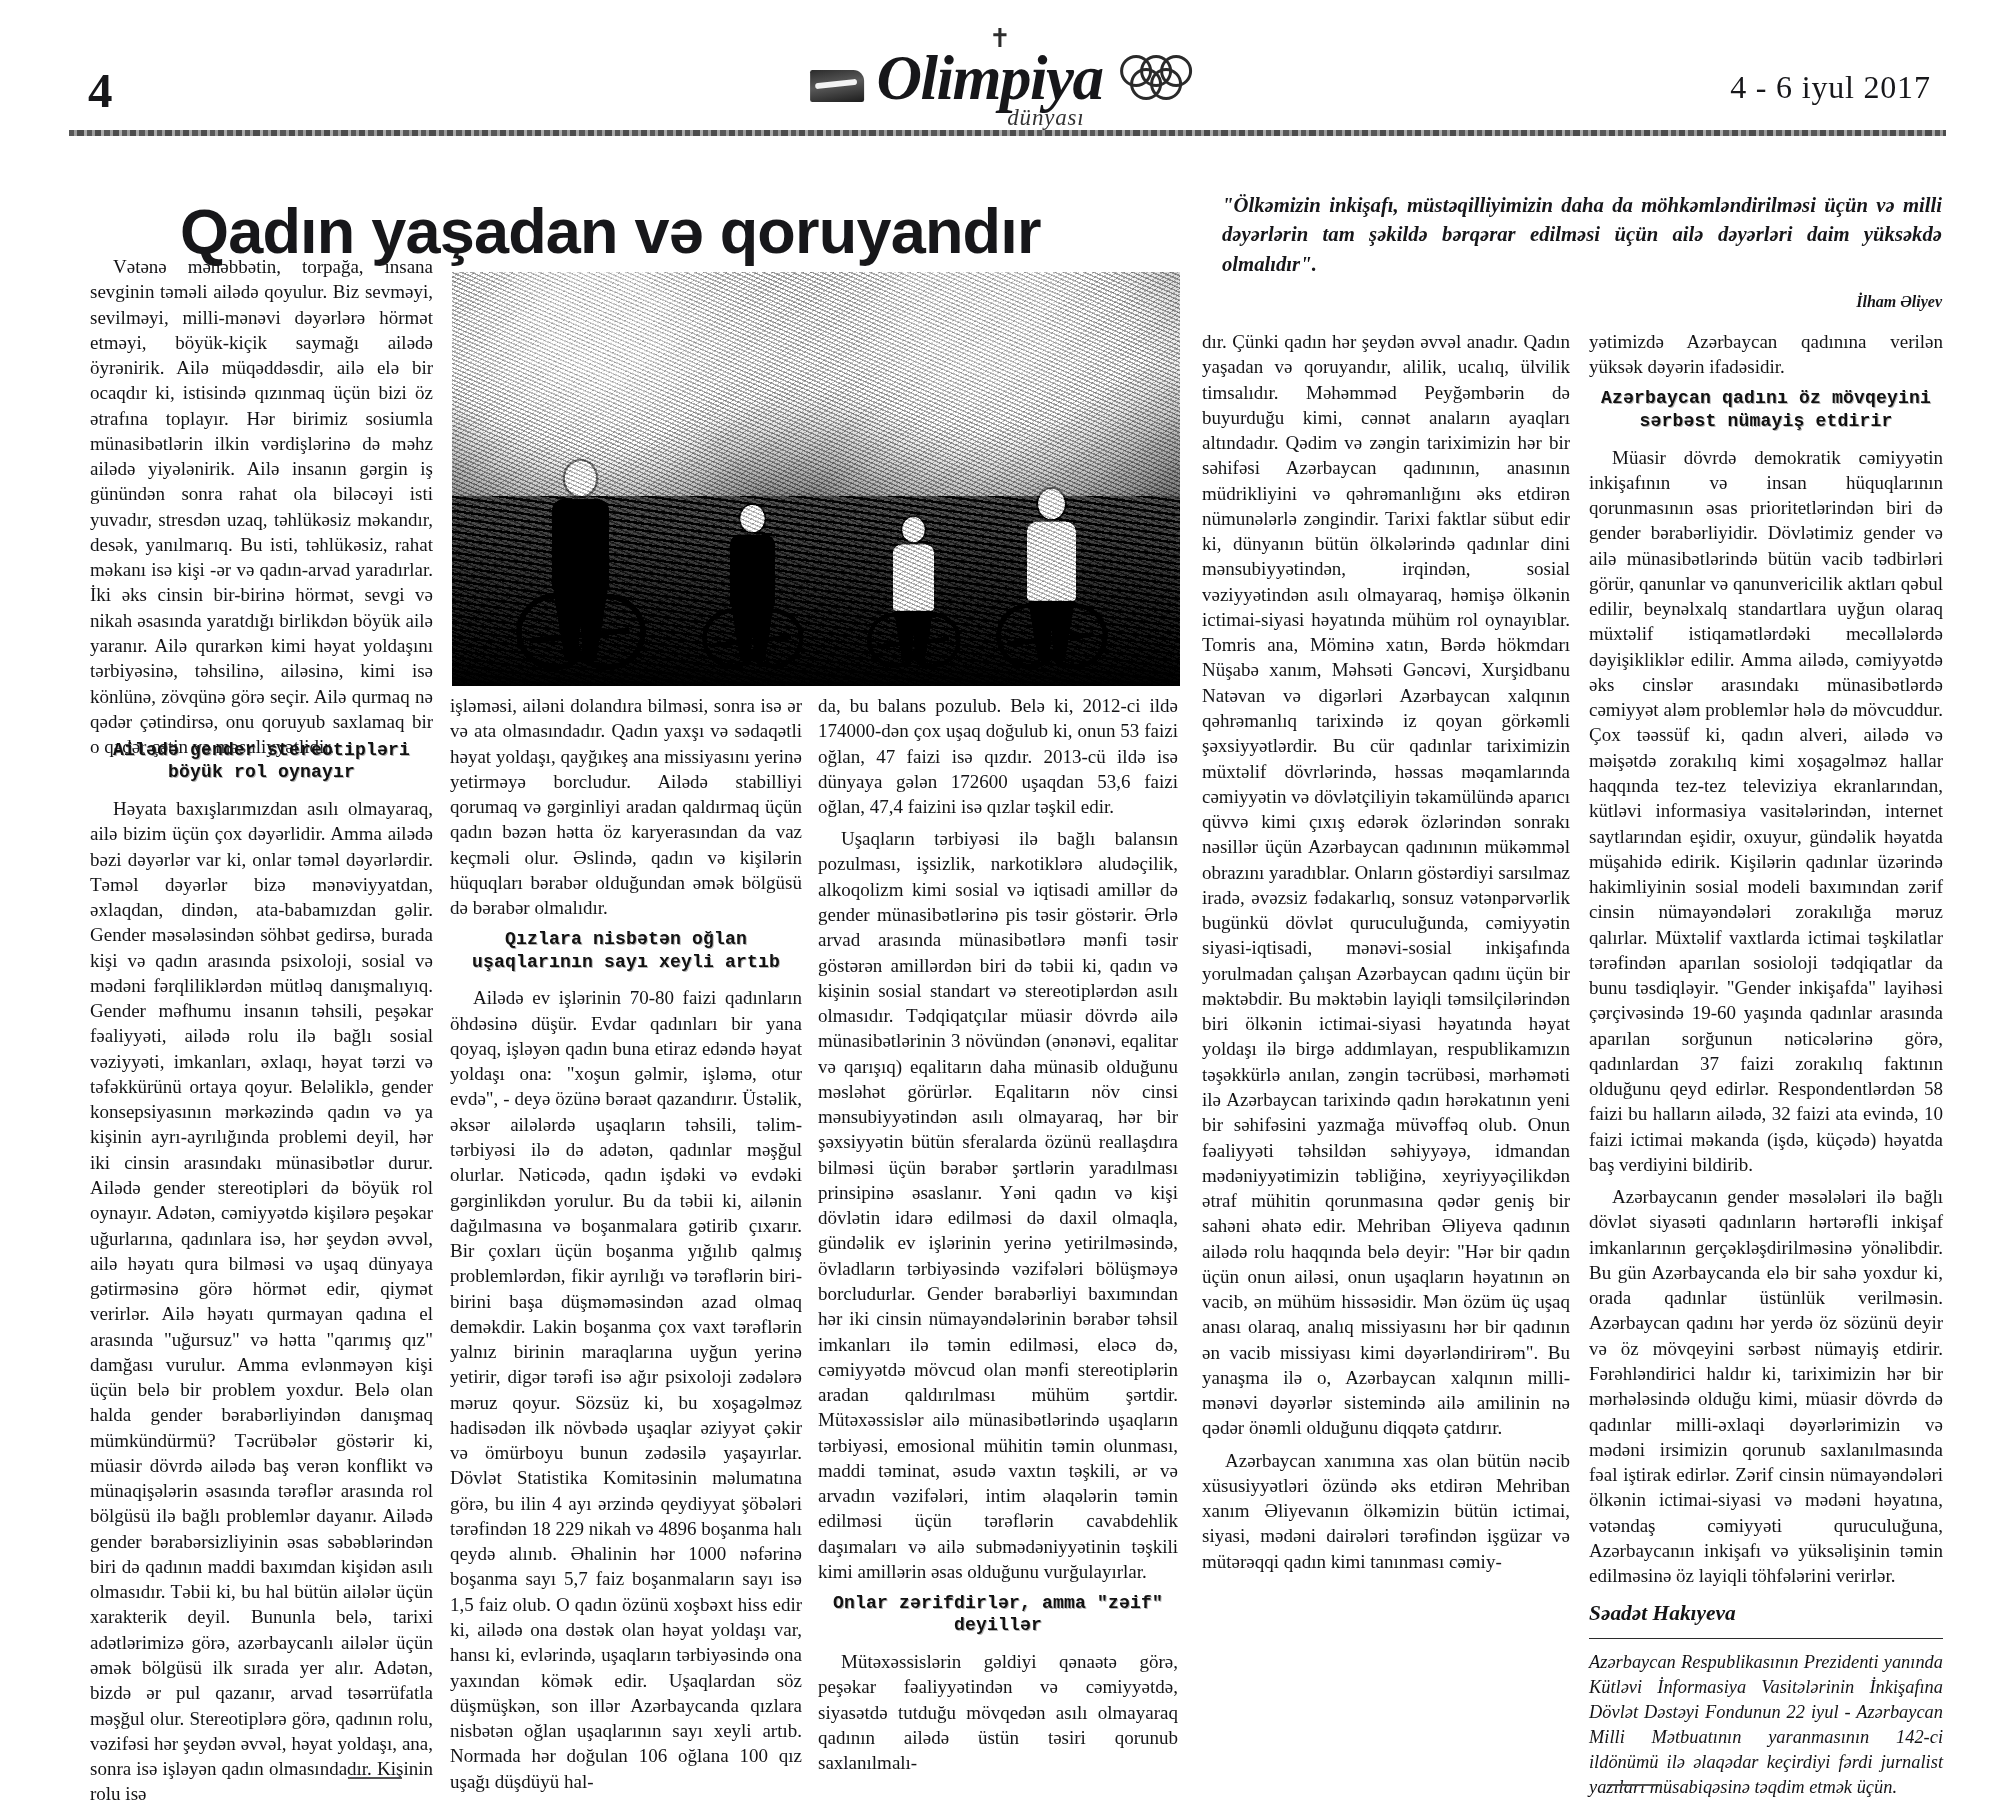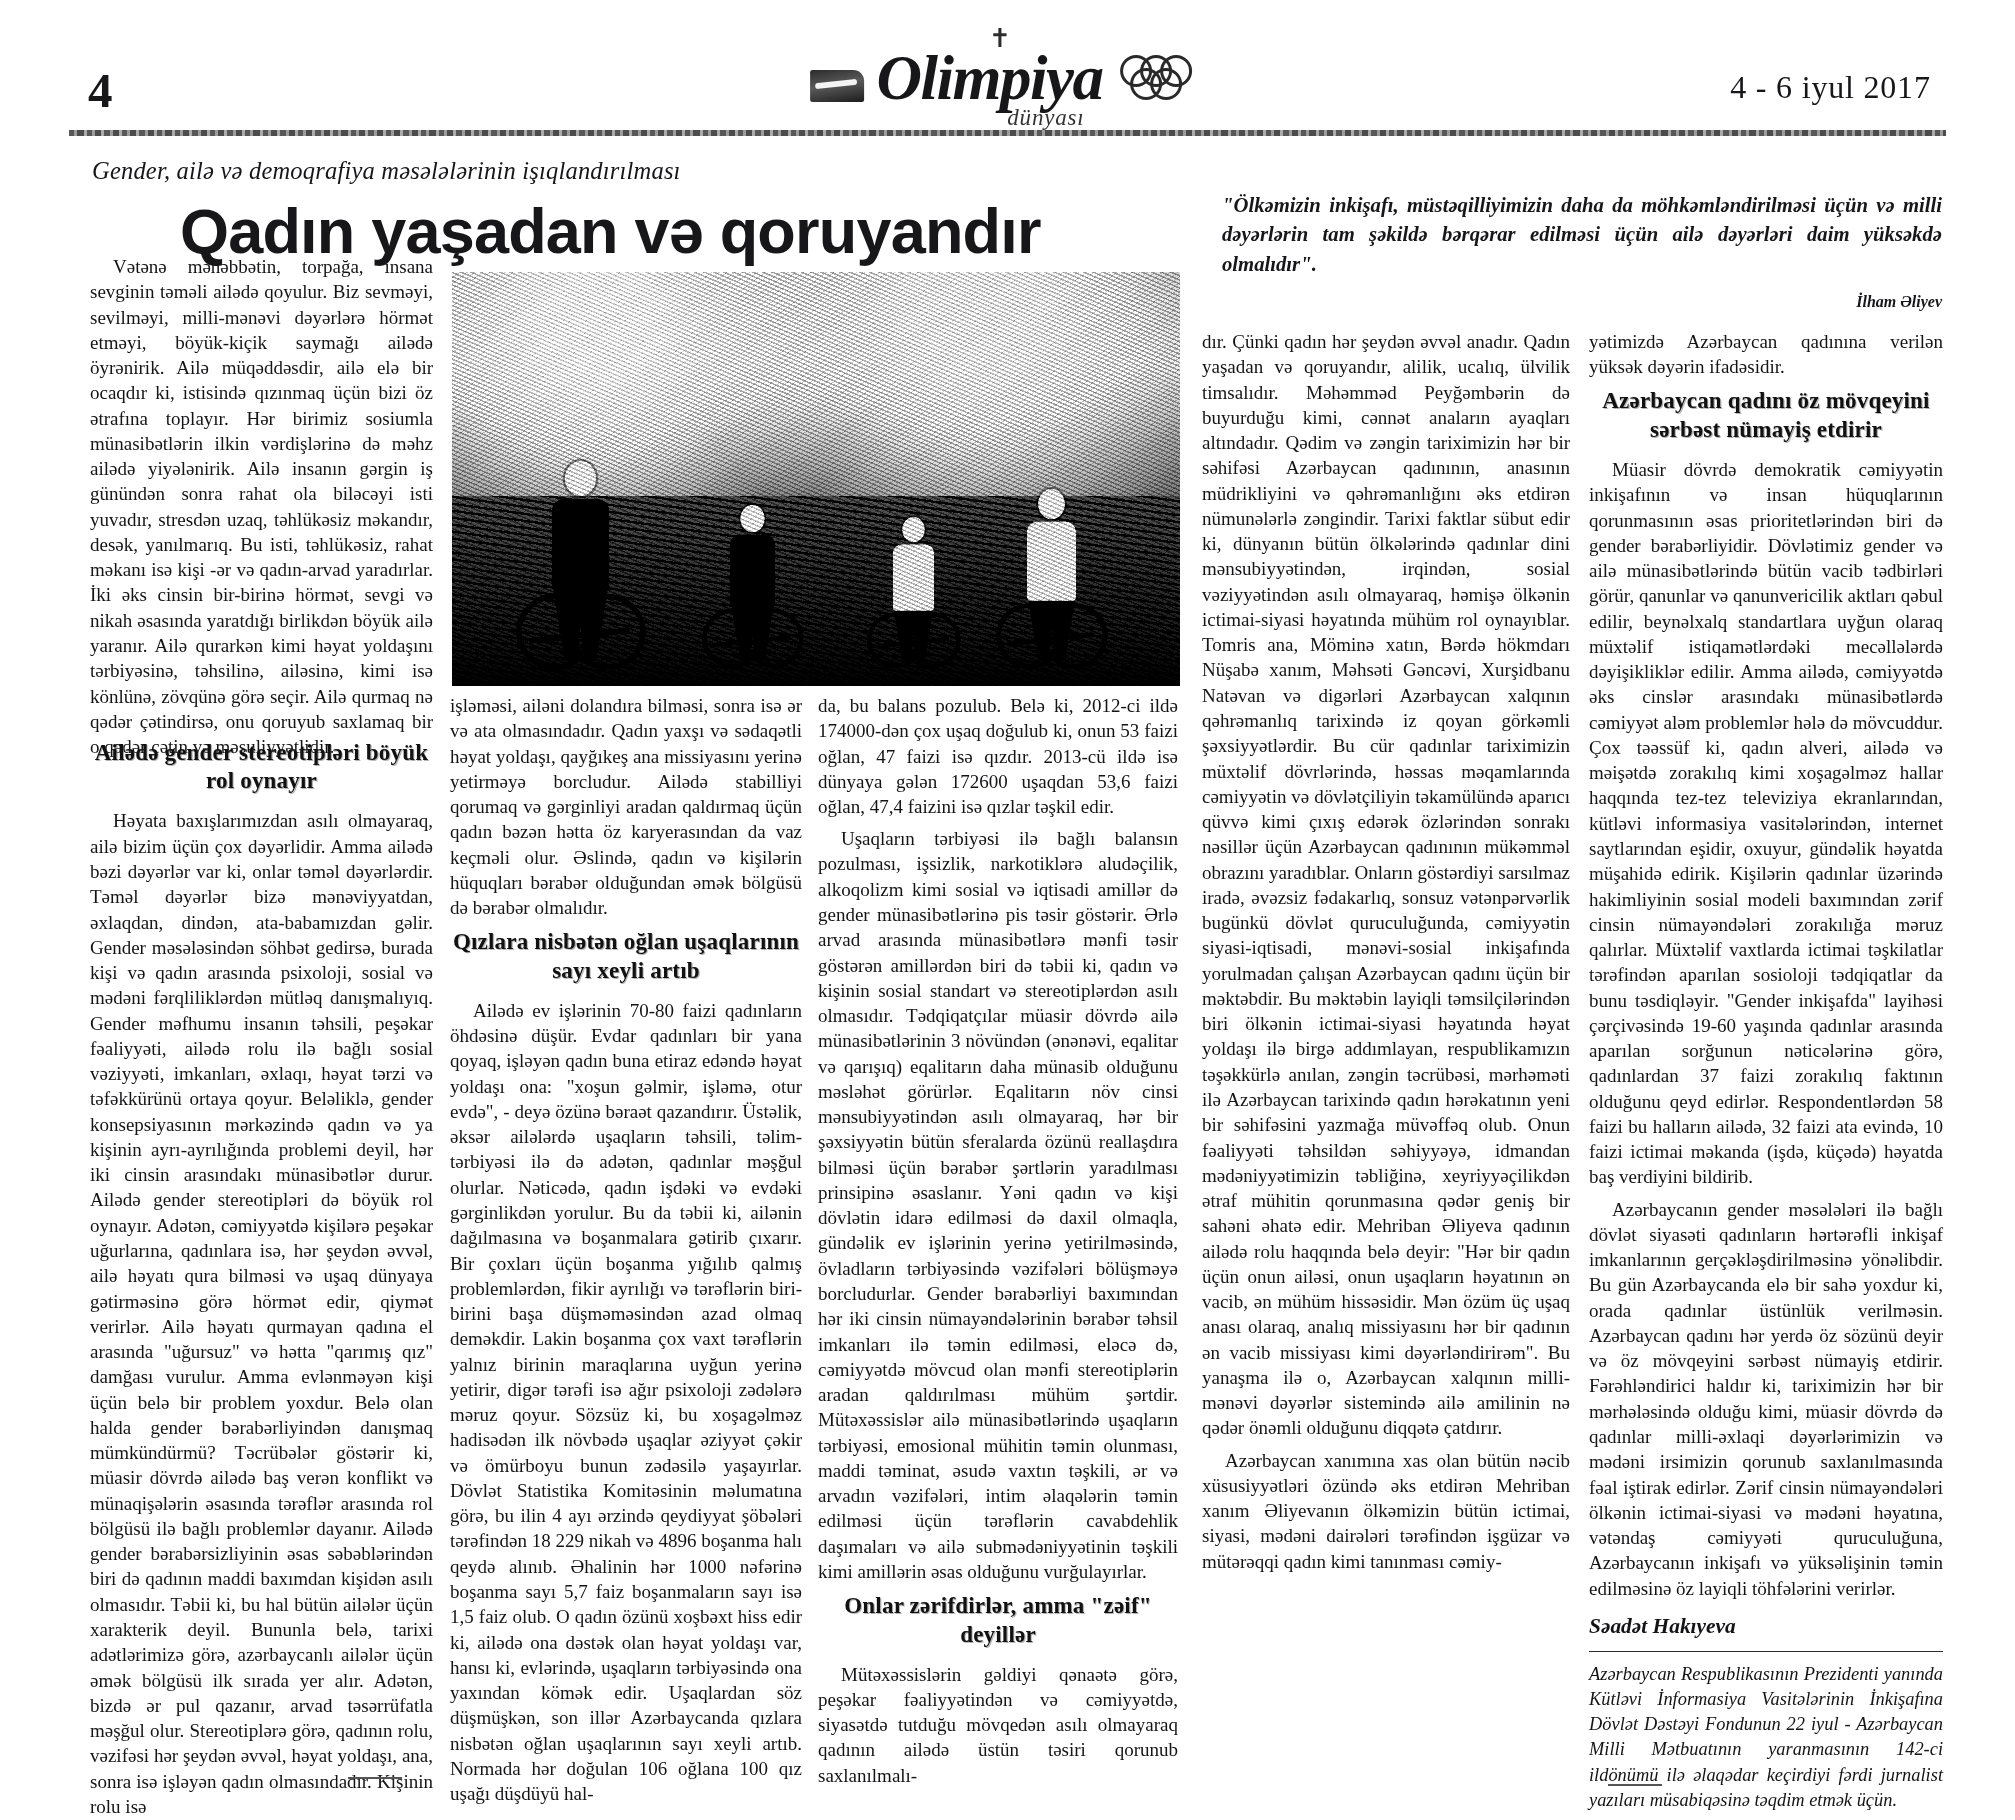--- a/index.html
+++ b/index.html
@@ -191,23 +191,23 @@
   .col p.noind { text-indent: 0; }
 
   .col1 { left: 90px;  top: 254px;  width: 343px; }
   .col1b{ left: 90px;  top: 731px;  width: 343px; }
   .col2 { left: 450px;  top: 693px;  width: 352px; }
   .col3 { left: 818px; top: 693px;  width: 360px; }
   .col4 { left: 1202px; top: 329px;  width: 368px; }
   .col5 { left: 1589px; top: 329px;  width: 354px; }
 
   .subhead {
-    font-family: Liberation Serif, serif;
-    font-weight: bold;
-    font-size: 23px;
+    font-family: Liberation Mono, monospace;
+    font-weight: bold;
+    font-size: 18px;
     line-height: 1.25;
     text-align: center;
     letter-spacing: 0.2px;
     margin: 7.7px 0 12.3px 0;
     color: #111;
     text-indent: 0;
   }
   .subhead.shadow {
     text-shadow: 1.1px 1.1px 0 rgba(120,120,120,.55);
   }
@@ -338,21 +338,20 @@
         </span>
       </div>
       <div class="logo-sub">dünyası</div>
     </div>
 
     <div class="issue-date">4 - 6 iyul  2017</div>
   </div>
 
   <div class="rule"></div>
 
-  <div class="kicker">Gender, ailə və demoqrafiya məsələlərinin işıqlandırılması</div>
   <div class="headline">Qadın yaşadan və qoruyandır</div>
 
   <div class="quote-box">
     <div class="quote-text">"Ölkəmizin inkişafı, müstəqilliyimizin daha da möhkəmləndirilməsi üçün və milli dəyərlərin tam şəkildə bərqərar edilməsi üçün ailə dəyərləri daim yüksəkdə olmalıdır".</div>
     <div class="quote-author">İlham Əliyev</div>
   </div>
 
   <div class="photo">
     <div class="sky"></div>
     <div class="ground"></div>

